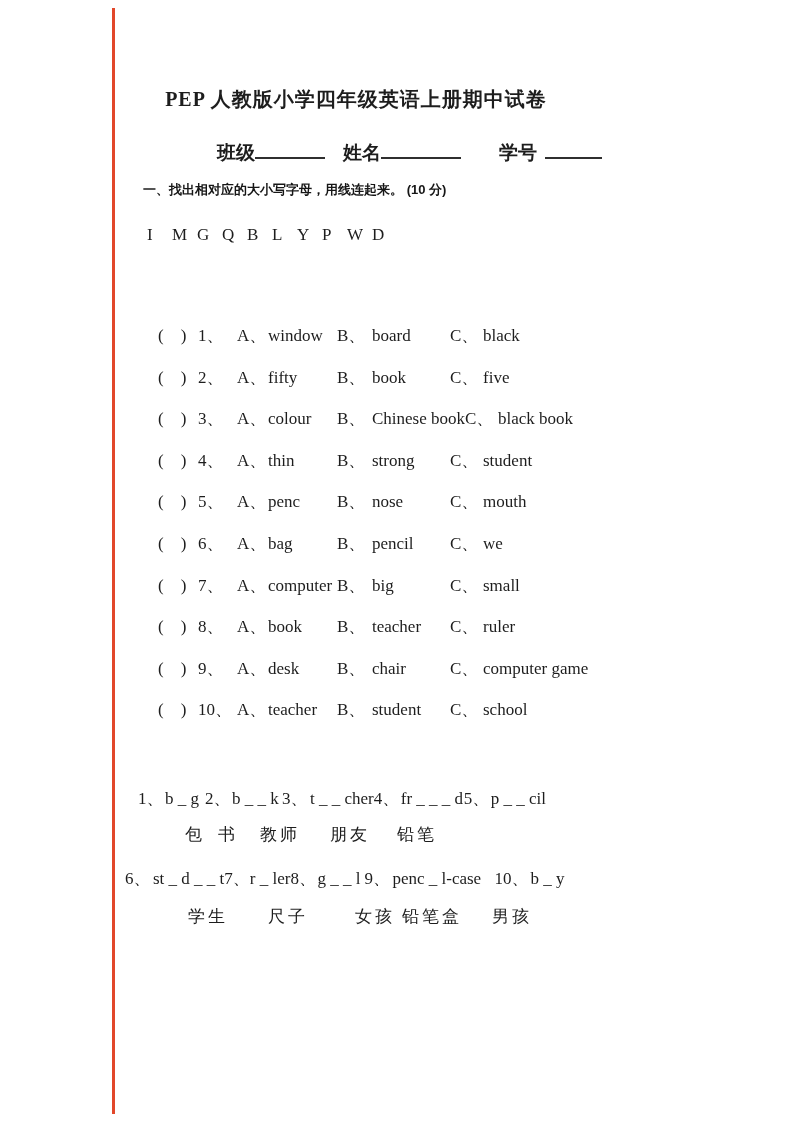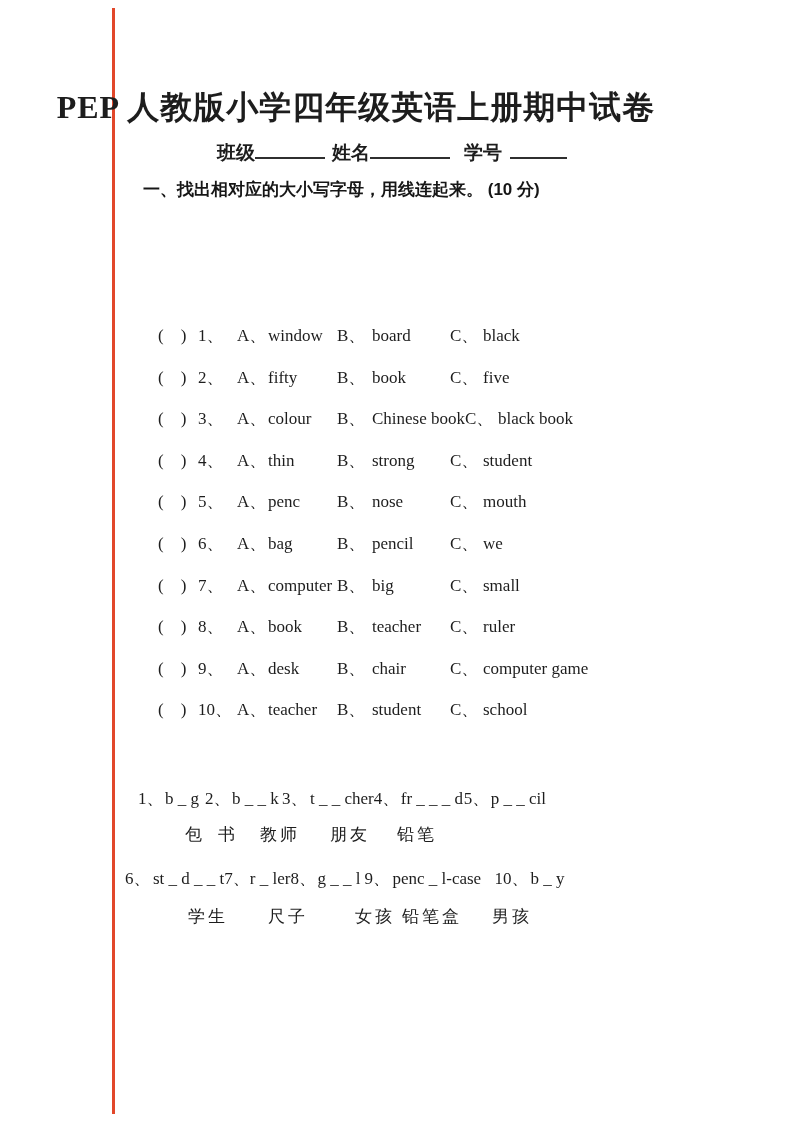--- a/index.html
+++ b/index.html
@@ -1,27 +1,27 @@
 <!DOCTYPE html>
 <html><head>
 <meta charset="utf-8">
 <style>
   html,body{margin:0;padding:0;background:#ffffff;}
   .page{position:relative;width:793px;height:1122px;background:#ffffff;overflow:hidden;
         font-family:"Liberation Serif",serif;color:#1d1d1d;}
   .red-line{position:absolute;left:112px;top:8px;width:3px;height:1106px;background:#e2472a;}
   .title{position:absolute;top:86px;left:0;width:712px;text-align:center;
-         font-size:32px;font-weight:bold;letter-spacing:1px;white-space:pre;}
+         font-size:20px;font-weight:bold;letter-spacing:1px;white-space:pre;}
   .name-line{position:absolute;left:217px;top:142px;font-family:"Liberation Sans",sans-serif;
              font-weight:bold;font-size:19px;line-height:21px;white-space:nowrap;}
   .blank{display:inline-block;border-bottom:2px solid #2f2f2f;height:15px;vertical-align:baseline;}
   .w70{width:70px;}.w80{width:80px;}.w57{width:57px;}
-  .ml7{margin-left:7px;}.ml26{margin-left:14px;}.ml8{margin-left:8px;}
+  .ml7{margin-left:18px;}.ml26{margin-left:38px;}.ml8{margin-left:8px;}
   .heading{position:absolute;left:143px;font-family:"Liberation Sans",sans-serif;
-           font-weight:bold;font-size:17px;line-height:22px;white-space:pre;color:#161616;text-align:center;}
+           font-weight:bold;font-size:13px;line-height:22px;white-space:pre;color:#161616;text-align:center;}
   .letters{position:absolute;left:147px;font-size:17px;line-height:21px;}
   .letters span{display:inline-block;width:25px;}
   .qrow{position:absolute;left:158px;display:flex;font-size:17px;line-height:21px;white-space:pre;}
   .qrow .c{display:inline-block;}
   .cp{min-width:40px;}.cn{min-width:39px;}.cla{min-width:31px;}.caw{min-width:69px;}
   .clb{min-width:35px;}.cbw{min-width:78px;}.clc{min-width:33px;}
   .wrow{position:absolute;display:flex;font-size:17px;line-height:22px;white-space:pre;}
   .wrow .c{display:inline-block;}
   .gloss{position:absolute;font-size:17px;line-height:22px;letter-spacing:3px;white-space:pre;}
 </style>
@@ -32,20 +32,23 @@
   <div class="red-line"></div>
 
   <div class="title">PEP 人教版小学四年级英语上册期中试卷</div>
 
   <div class="name-line">
     <span>班级</span><span class="blank w70"></span><span class="ml7">姓名</span><span class="blank w80"></span><span class="ml26">学号</span><span class="blank w57 ml8"></span>
   </div>
 
   <div class="heading" style="top:179px"><span>一、找出相对应的大小写字母，用线连起来。</span> <span>(10 分)</span></div>
 
+  <div class="letters" style="top:224px">
+    <span>I</span><span>M</span><span>G</span><span>Q</span><span>B</span><span>L</span><span>Y</span><span>P</span><span>W</span><span>D</span>
+  </div>
 
 
   <div class="qrow" style="top:325px"><span class="c cp">(    )</span><span class="c cn">1、</span><span class="c cla">A、</span><span class="c caw">window</span><span class="c clb">B、</span><span class="c cbw">board</span><span class="c clc">C、</span><span class="c">black</span></div>
   <div class="qrow" style="top:367px"><span class="c cp">(    )</span><span class="c cn">2、</span><span class="c cla">A、</span><span class="c caw">fifty</span><span class="c clb">B、</span><span class="c cbw">book</span><span class="c clc">C、</span><span class="c">five</span></div>
   <div class="qrow" style="top:408px"><span class="c cp">(    )</span><span class="c cn">3、</span><span class="c cla">A、</span><span class="c caw">colour</span><span class="c clb">B、</span><span class="c cbw">Chinese book</span><span class="c clc">C、</span><span class="c">black book</span></div>
   <div class="qrow" style="top:450px"><span class="c cp">(    )</span><span class="c cn">4、</span><span class="c cla">A、</span><span class="c caw">thin</span><span class="c clb">B、</span><span class="c cbw">strong</span><span class="c clc">C、</span><span class="c">student</span></div>
   <div class="qrow" style="top:491px"><span class="c cp">(    )</span><span class="c cn">5、</span><span class="c cla">A、</span><span class="c caw">penc</span><span class="c clb">B、</span><span class="c cbw">nose</span><span class="c clc">C、</span><span class="c">mouth</span></div>
   <div class="qrow" style="top:533px"><span class="c cp">(    )</span><span class="c cn">6、</span><span class="c cla">A、</span><span class="c caw">bag</span><span class="c clb">B、</span><span class="c cbw">pencil</span><span class="c clc">C、</span><span class="c">we</span></div>
   <div class="qrow" style="top:575px"><span class="c cp">(    )</span><span class="c cn">7、</span><span class="c cla">A、</span><span class="c caw">computer</span><span class="c clb">B、</span><span class="c cbw">big</span><span class="c clc">C、</span><span class="c">small</span></div>
   <div class="qrow" style="top:616px"><span class="c cp">(    )</span><span class="c cn">8、</span><span class="c cla">A、</span><span class="c caw">book</span><span class="c clb">B、</span><span class="c cbw">teacher</span><span class="c clc">C、</span><span class="c">ruler</span></div>

